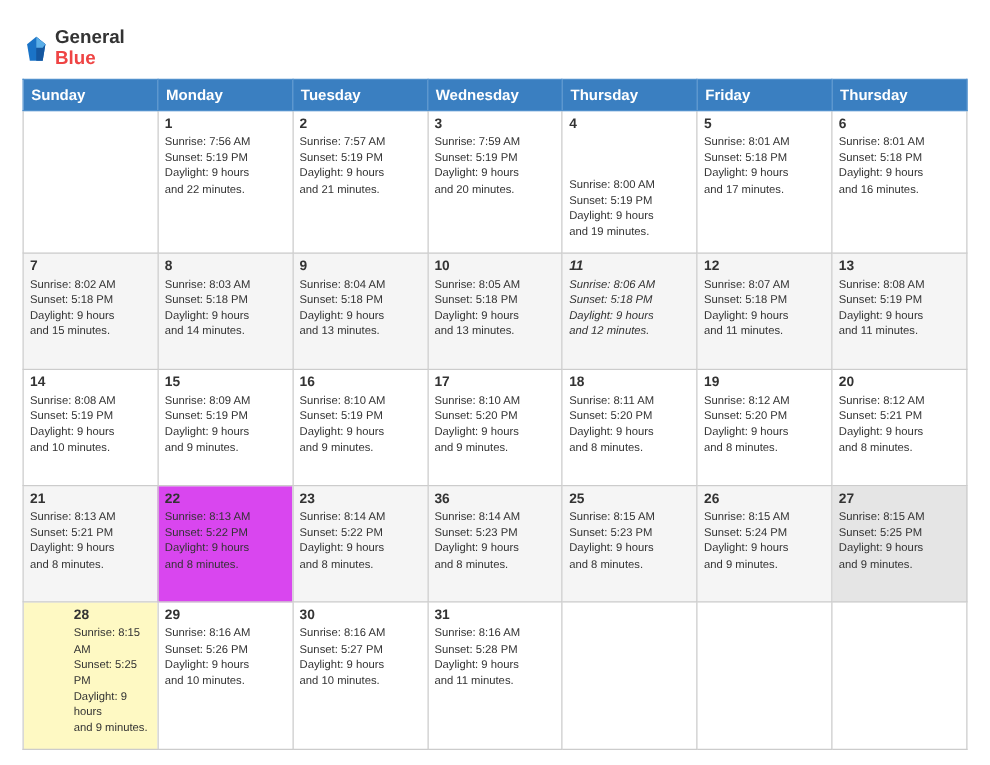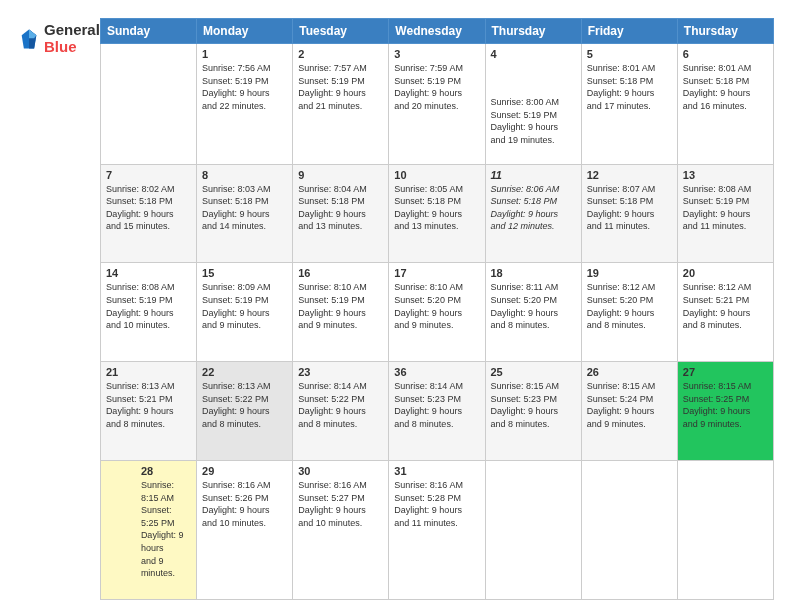--- a/index.html
+++ b/index.html
@@ -8,21 +8,21 @@
       height: 612px;
       font-family: Arial, sans-serif;
       background: #fff;
       overflow: hidden;
     }
     .page {
       width: 792px;
       height: 612px;
       padding: 18px 18px 12px 18px;
       display: flex;
-      flex-direction: row;
+      flex-direction: column;
     }
     .header {
       display: flex;
       align-items: flex-start;
       justify-content: space-between;
       margin-bottom: 8px;
     }
     .logo {
       display: flex;
       align-items: center;
@@ -290,21 +290,21 @@
           </td>
         </tr>
         <tr>
           <td style="background: rgb(245, 245, 245);">
             <span class="day-num">21</span>
             <div class="day-info" style="white-space: pre-line;">Sunrise: 8:13 AM
 Sunset: 5:21 PM
 Daylight: 9 hours
 and 8 minutes.</div>
           </td>
-          <td style="background: #e5e5e5;">
+          <td style="background: #d946ef;">
             <span class="day-num">22</span>
             <div class="day-info" style="white-space: pre-line;">Sunrise: 8:13 AM
 Sunset: 5:22 PM
 Daylight: 9 hours
 and 8 minutes.</div>
           </td>
           <td style="background: rgb(245, 245, 245);">
             <span class="day-num">23</span>
             <div class="day-info" style="white-space: pre-line;">Sunrise: 8:14 AM
 Sunset: 5:22 PM
@@ -325,21 +325,21 @@
 Daylight: 9 hours
 and 8 minutes.</div>
           </td>
           <td style="background: rgb(245, 245, 245);">
             <span class="day-num">26</span>
             <div class="day-info" style="white-space: pre-line;">Sunrise: 8:15 AM
 Sunset: 5:24 PM
 Daylight: 9 hours
 and 9 minutes.</div>
           </td>
-          <td style="background: #22c55e;">
+          <td style="background: #e5e5e5;">
             <span class="day-num">27</span>
             <div class="day-info" style="white-space: pre-line;">Sunrise: 8:15 AM
 Sunset: 5:25 PM
 Daylight: 9 hours
 and 9 minutes.</div>
           </td>
         </tr>
         <tr>
           <td style="background: #fef9c3; padding-left: 40px;">
             <span class="day-num">28</span>

